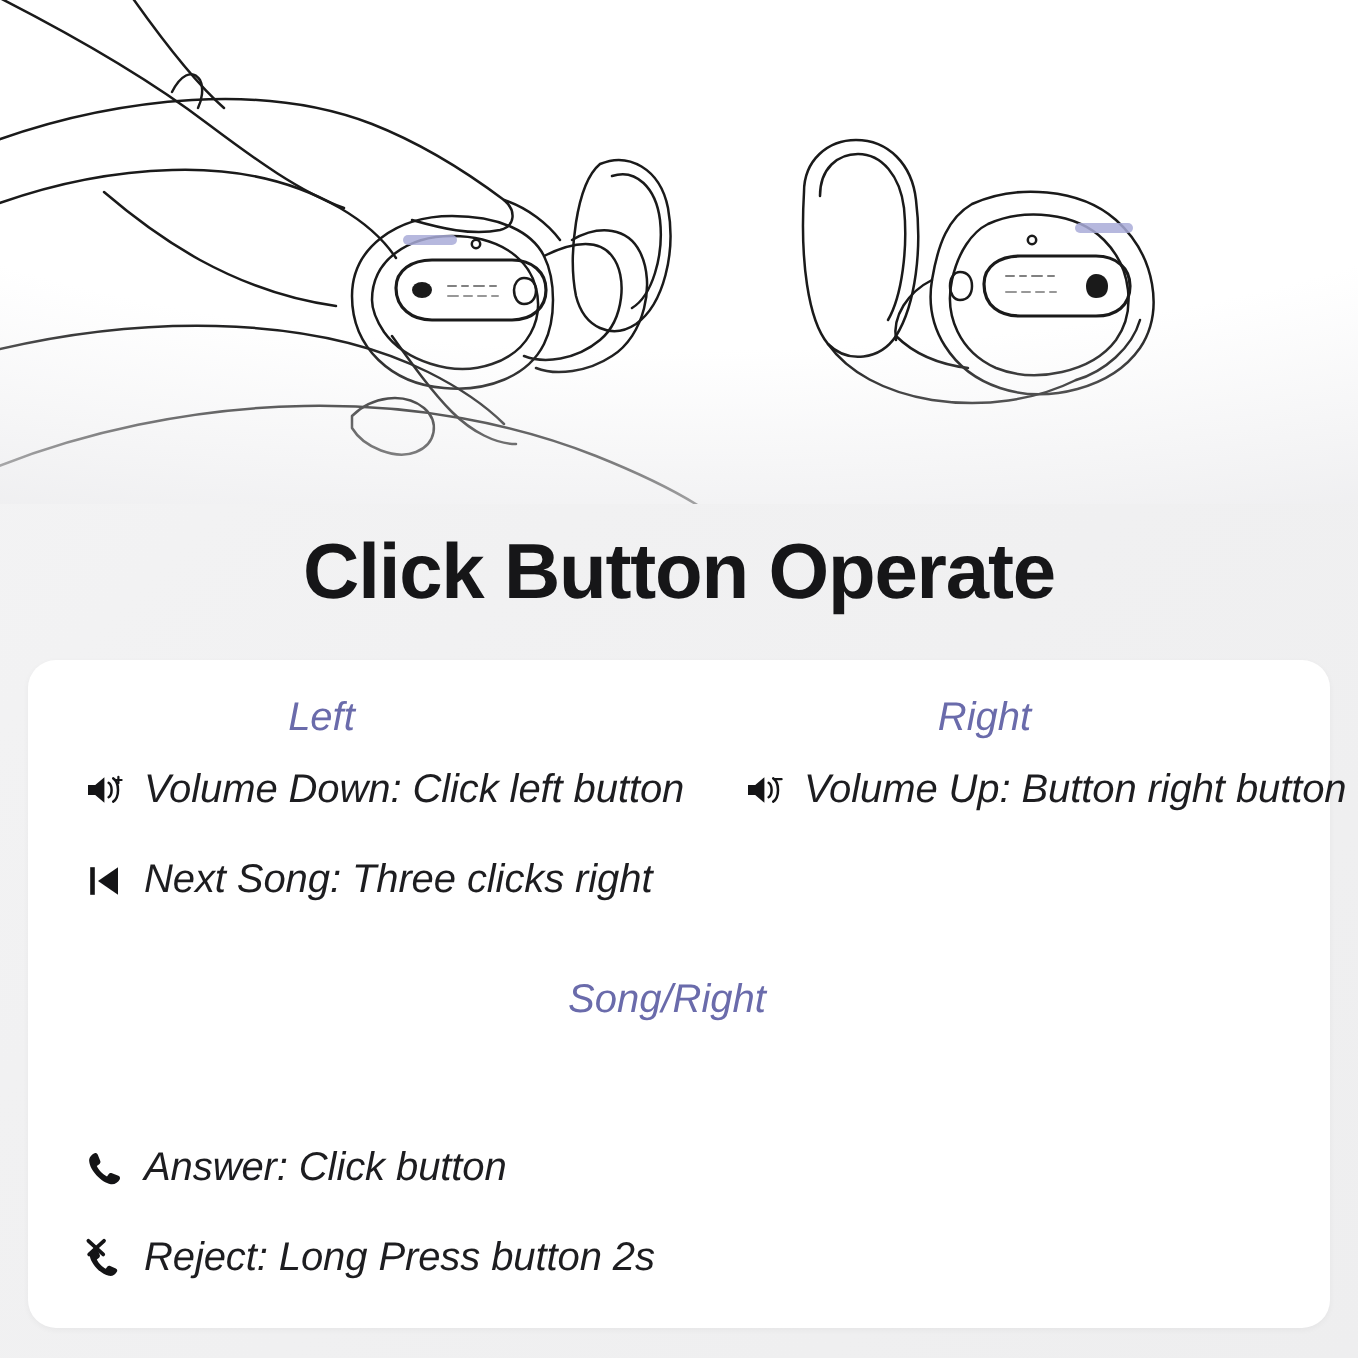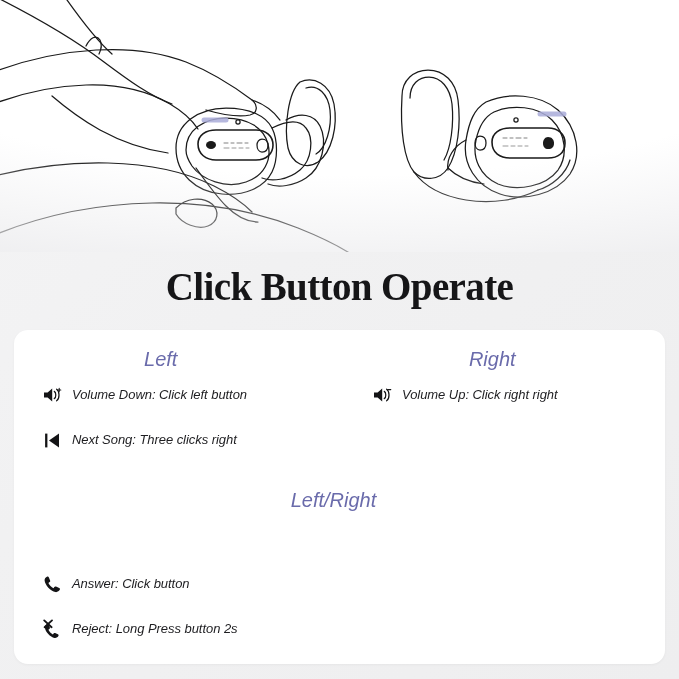--- a/index.html
+++ b/index.html
@@ -51,21 +51,20 @@
     position: absolute;
     left: 0;
     top: 262px;
     width: 679px;
     text-align: center;
     font-size: 39px;
     line-height: 50px;
     font-weight: 800;
     letter-spacing: -0.6px;
     color: #161618;
-    font-family: Liberation Serif, serif;
   }
 
   
   .card {
     position: absolute;
     left: 14px;
     top: 330px;
     width: 651px;
     height: 334px;
     background: #ffffff;
@@ -131,21 +130,21 @@
     width: 22px;
     height: 22px;
     display: flex;
     align-items: center;
     justify-content: center;
     color: #141416;
   }
   .ico svg { display: block; }
 
   .row-text {
-    font-size: 13px;
+    font-size: 20px;
     line-height: 22px;
     color: #1d1d20;
     white-space: nowrap;
     letter-spacing: -0.05px;
   }
 </style>
 </head>
 <body>
 
 <div class="page">
@@ -266,40 +265,40 @@
         </div>
         <div class="cell col-right">
           <span class="ico">
             <svg width="21" height="18" viewBox="0 0 21 18" fill="none">
               <path d="M2 6.5 H5.6 L10.2 2.6 V15.4 L5.6 11.5 H2 Z" fill="#141416"></path>
               <path d="M12.3 5.4 C14.3 6.6 14.3 11.4 12.3 12.6" stroke="#141416" stroke-width="1.25" stroke-linecap="round"></path>
               <path d="M14.6 3.2 C17.8 5.2 17.8 12.8 14.6 14.8" stroke="#141416" stroke-width="1.25" stroke-linecap="round"></path>
               <path d="M15.6 3.6 H18.8" stroke="#141416" stroke-width="1.1" stroke-linecap="round"></path>
             </svg>
           </span>
-          <span class="row-text">Volume Up: Click right right</span>
+          <span class="row-text">Volume Up: Button right button</span>
         </div>
       </div>
 
       <div class="row-line">
         <div class="cell col-right">
           <span class="ico">
             <svg width="19" height="17" viewBox="0 0 19 17" fill="none">
               <rect x="2.1" y="1.6" width="2.3" height="13.8" fill="#141416"></rect>
               <path d="M16 1.6 L6 8.5 L16 15.4 Z" fill="#141416"></path>
             </svg>
           </span>
           <span class="row-text">Next Song: Three clicks right</span>
         </div>
       </div>
 
     </div>
 
     <div class="lr-head">
-      <div class="section-head">Left/Right</div>
+      <div class="section-head">Song/Right</div>
     </div>
 
     <div class="rows lr-rows">
 
       <div class="row-line">
       </div>
 
       <div class="row-line">
         <div class="cell col-left">
           <span class="ico">

